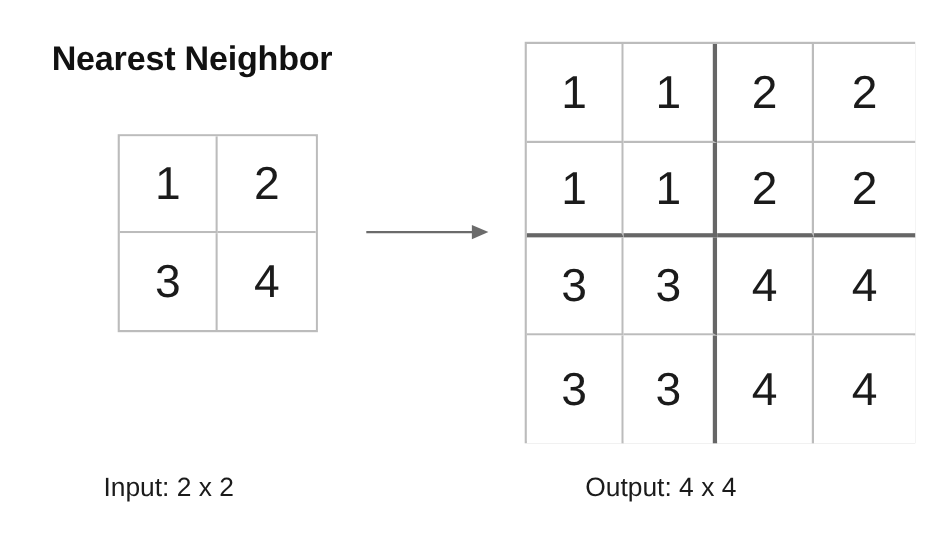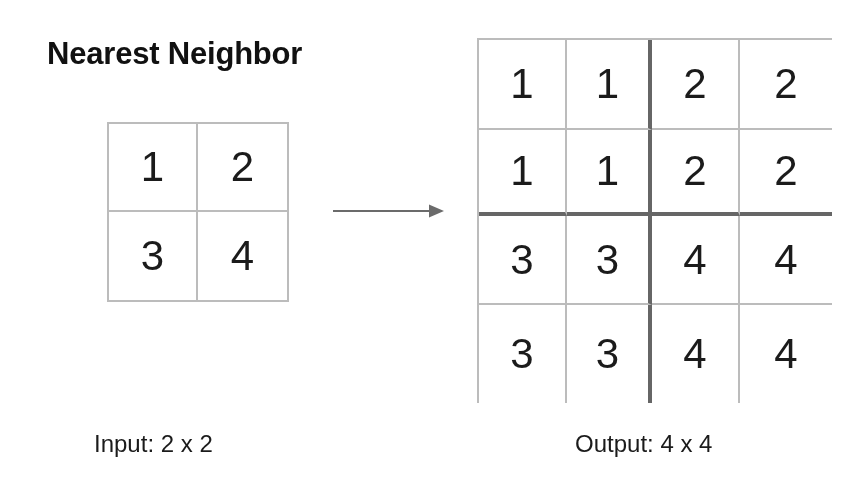--- a/index.html
+++ b/index.html
@@ -98,21 +98,21 @@
   #output-grid .cell.block-bottom { border-bottom: 4px solid #666666; }
 
   
   .caption {
     position: absolute;
     font-size: 24px;
     color: #1b1b1b;
     white-space: nowrap;
   }
   #input-caption  { left: 94px;  top: 430px; }
-  #output-caption { left: 532px; top: 430px; margin-left: 43px; }
+  #output-caption { left: 532px; top: 430px; }
 </style>
 </head>
 <body>
 
 <div id="canvas">
 
   <div id="title">Nearest Neighbor</div>
 
   <div id="input-grid" class="grid">
       <div class="cell">1</div>

